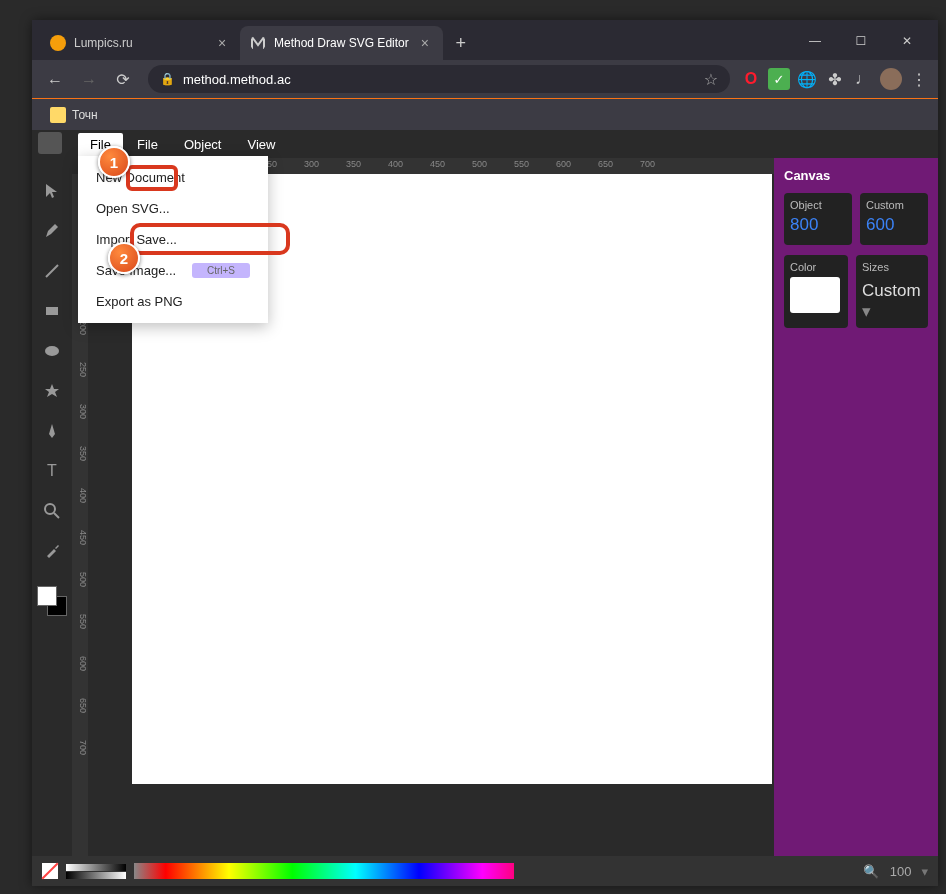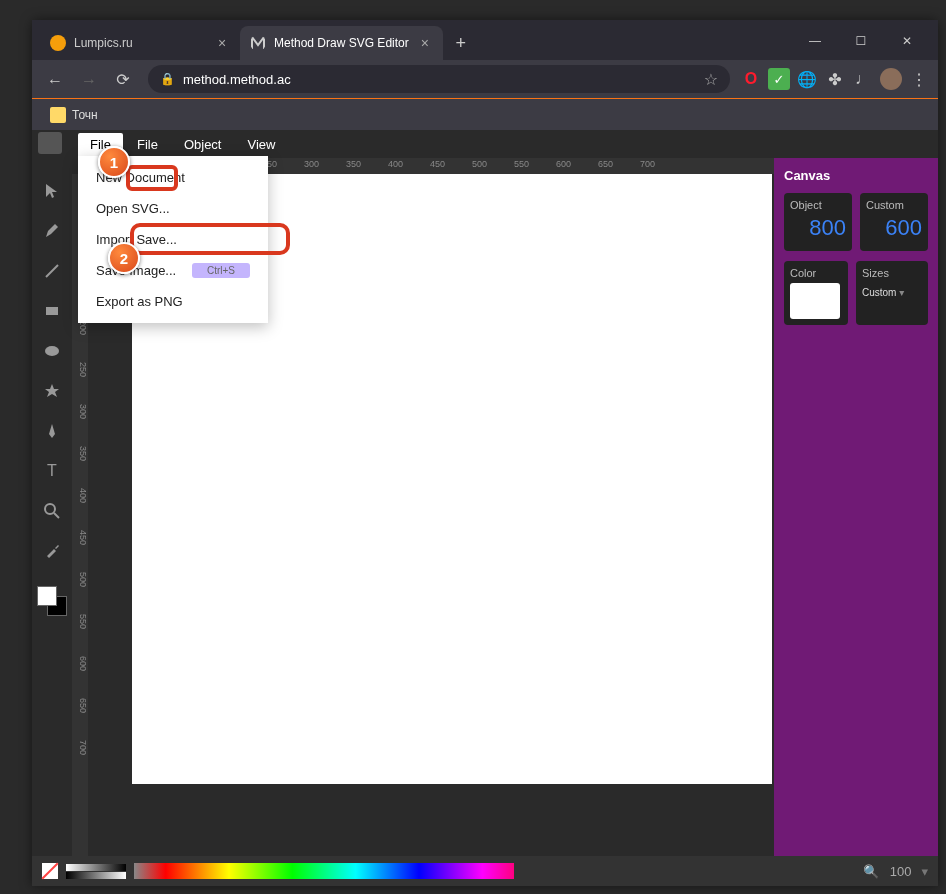--- a/index.html
+++ b/index.html
@@ -58,23 +58,23 @@
 .ruler-v { position: absolute; top: 16px; left: 0; bottom: 0; width: 16px; background: #333; color: #888; font-size: 9px; overflow: hidden; }
 .ruler-v span { position: absolute; left: 0; width: 16px; writing-mode: vertical-rl; text-align: center; }
 .canvas-bg { position: absolute; top: 16px; left: 16px; right: 0; bottom: 0; background: #2a2a2a; }
 .canvas { position: absolute; top: 16px; left: 60px; width: 640px; height: 610px; background: #fff; }
 
 .right-panel { width: 164px; background: #701a75; padding: 10px; color: #fff; }
 .panel-title { font-size: 13px; font-weight: 600; margin-bottom: 10px; }
 .panel-row { display: flex; gap: 8px; margin-bottom: 10px; }
 .panel-box { flex: 1; background: #222; border-radius: 4px; padding: 6px; }
 .panel-label { font-size: 11px; color: #bbb; }
-.panel-value { font-size: 22px; color: #3b82f6; font-weight: 400; text-align: right; padding: 4px 0; }
+.panel-value { font-size: 17px; color: #3b82f6; font-weight: 400; text-align: left; padding: 4px 0; }
 .color-value { width: 50px; height: 36px; background: #fff; margin-top: 4px; border-radius: 3px; }
-.sizes-val { font-size: 10px; color: #ddd; padding-top: 8px; }
+.sizes-val { font-size: 17px; color: #ddd; padding-top: 8px; }
 
 .bottombar { height: 30px; background: #333; display: flex; align-items: center; padding: 0 10px; gap: 8px; position: relative; }
 .no-color { width: 16px; height: 16px; background: #fff; position: relative; }
 .no-color::after { content: ""; position: absolute; width: 22px; height: 2px; background: #f44; top: 7px; left: -3px; transform: rotate(-45deg); }
 .gradient-strip { height: 16px; width: 380px; background: linear-gradient(to right, #888, #f00, #ff8000, #ff0, #80ff00, #0f0, #00ff80, #0ff, #0080ff, #00f, #8000ff, #f0f, #ff0080); }
 .zoom-area { margin-left: auto; display: flex; align-items: center; gap: 10px; color: #aaa; font-size: 13px; }
 
 
 .marker { position: absolute; width: 32px; height: 32px; border-radius: 50%; background: radial-gradient(circle at 35% 30%, #ff8a3d, #d9471a); border: 2px solid #fff; box-shadow: 0 1px 4px rgba(0,0,0,0.5); display: flex; align-items: center; justify-content: center; color: #fff; font-weight: 700; font-size: 15px; z-index: 200; }
 .highlight-1 { position: absolute; border: 4px solid #d9381e; border-radius: 6px; z-index: 100; pointer-events: none; }

